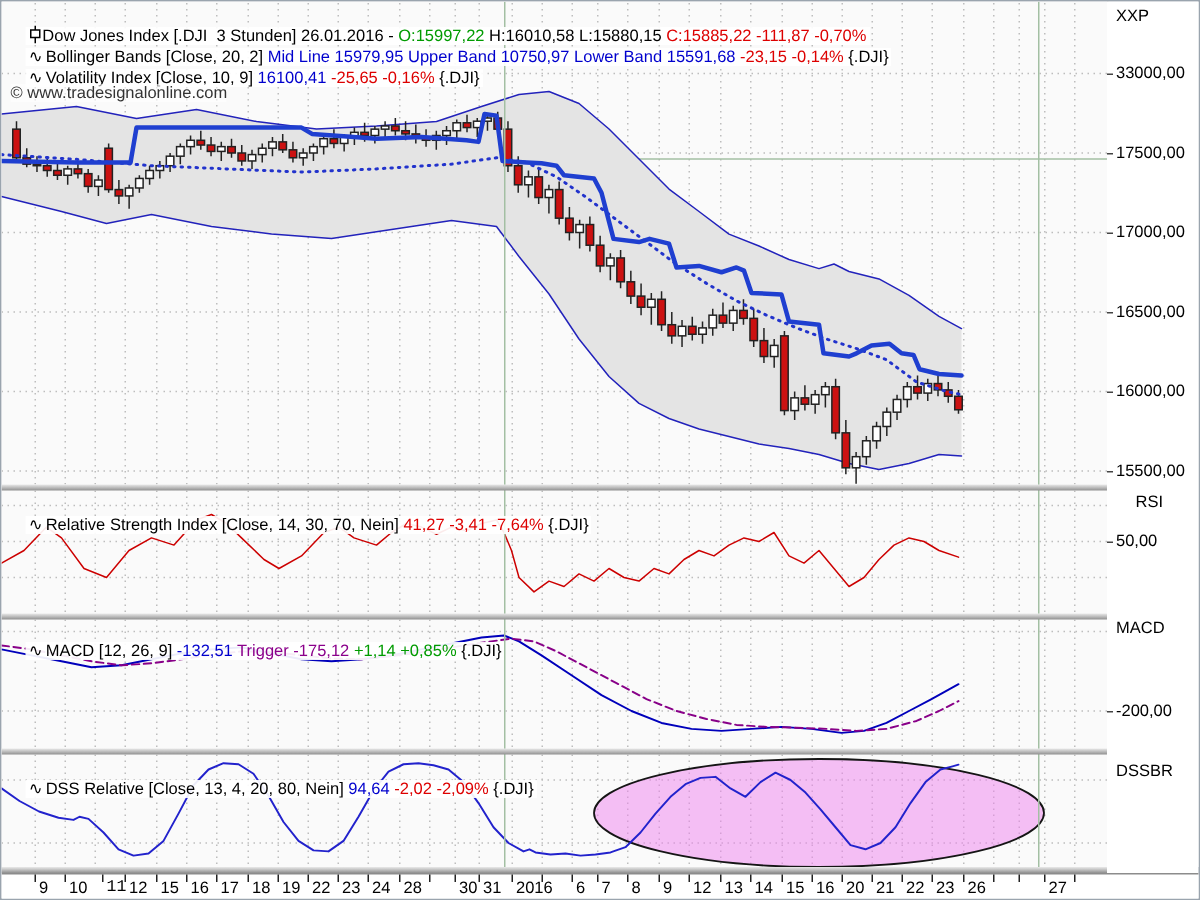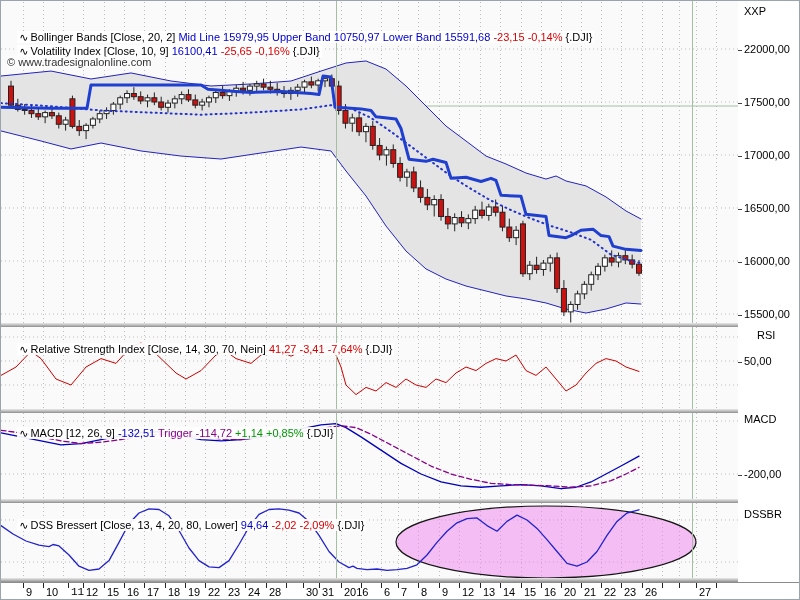--- a/index.html
+++ b/index.html
@@ -405,44 +405,50 @@
       </g>
       <line x1="335.5" y1="0" x2="335.5" y2="577" stroke="#a3bfa3" stroke-width="1"></line>
       <line x1="691.5" y1="0" x2="691.5" y2="577" stroke="#a3bfa3" stroke-width="1"></line>
     </svg>
 
   <div class="sep" style="top:322px"></div>
   <div class="sep" style="top:408px"></div>
   <div class="sep" style="top:498px"></div>
   <div class="sep" style="top:577px"></div>
 
+  <div class="legend" style="left:4px;top:3px">
+    <span class="box"><svg width="9" height="12" style="vertical-align:-2px">
+          <line x1="4.5" y1="0" x2="4.5" y2="12" stroke="#000"></line>
+          <rect x="1.5" y="3" width="6" height="5" fill="#fff" stroke="#000"></rect>
+        </svg><span class="t-k">Dow Jones Index [.DJI  3 Stunden] 26.01.2016 - </span><span class="t-g">O:15997,22 </span><span class="t-k">H:16010,58 L:15880,15 </span><span class="t-r">C:15885,22 -111,87 -0,70%</span></span>
+  </div>
   <div class="legend" style="left:4px;top:17px">
     <span class="box"><span class="wave">∿</span><span class="t-k">Bollinger Bands [Close, 20, 2] </span><span class="t-b">Mid Line 15979,95 Upper Band 10750,97 Lower Band 15591,68 </span><span class="t-r">-23,15 -0,14% </span><span class="t-k">{.DJI}</span></span>
   </div>
   <div class="legend" style="left:4px;top:31px">
     <span class="box"><span class="wave">∿</span><span class="t-k">Volatility Index [Close, 10, 9] </span><span class="t-b">16100,41 </span><span class="t-r">-25,65 -0,16% </span><span class="t-k">{.DJI}</span></span>
   </div>
   <div class="copyright">© www.tradesignalonline.com</div>
 
   <div class="legend" style="left:4px;top:329px">
     <span class="box"><span class="wave">∿</span><span class="t-k">Relative Strength Index [Close, 14, 30, 70, Nein] </span><span class="t-r">41,27 -3,41 -7,64% </span><span class="t-k">{.DJI}</span></span>
   </div>
   <div class="legend" style="left:4px;top:413px">
-    <span class="box"><span class="wave">∿</span><span class="t-k">MACD [12, 26, 9] </span><span class="t-b">-132,51 </span><span class="t-p">Trigger -114,72 </span><span class="t-g">+1,14 +0,85% </span><span class="t-k">{.DJI}</span></span>
+    <span class="box"><span class="wave">∿</span><span class="t-k">MACD [12, 26, 9] </span><span class="t-b">-132,51 </span><span class="t-p">Trigger -175,12 </span><span class="t-g">+1,14 +0,85% </span><span class="t-k">{.DJI}</span></span>
   </div>
   <div class="legend" style="left:4px;top:505px">
-    <span class="box"><span class="wave">∿</span><span class="t-k">DSS Bressert [Close, 13, 4, 20, 80, Lower] </span><span class="t-b">94,64 </span><span class="t-r">-2,02 -2,09% </span><span class="t-k">{.DJI}</span></span>
+    <span class="box"><span class="wave">∿</span><span class="t-k">DSS Relative [Close, 13, 4, 20, 80, Nein] </span><span class="t-b">94,64 </span><span class="t-r">-2,02 -2,09% </span><span class="t-k">{.DJI}</span></span>
   </div>
 
   <div class="paxis" id="price-axis">
       <div class="pname" style="top: 4px;">XXP</div>
       <div class="pname" style="top: 328px; padding-left: 13px;">RSI</div>
       <div class="pname" style="top: 412px;">MACD</div>
       <div class="pname" style="top: 507px;">DSSBR</div>
-      <div class="ptick" style="top: 42px;"><span class="dash"></span><span>22000,00</span></div>
+      <div class="ptick" style="top: 42px;"><span class="dash"></span><span>33000,00</span></div>
       <div class="ptick" style="top: 95px;"><span class="dash"></span><span>17500,00</span></div>
       <div class="ptick" style="top: 148px;"><span class="dash"></span><span>17000,00</span></div>
       <div class="ptick" style="top: 201px;"><span class="dash"></span><span>16500,00</span></div>
       <div class="ptick" style="top: 254px;"><span class="dash"></span><span>16000,00</span></div>
       <div class="ptick" style="top: 307px;"><span class="dash"></span><span>15500,00</span></div>
       <div class="ptick" style="top: 354px;"><span class="dash"></span><span>50,00</span></div>
       <div class="ptick" style="top: 467px;"><span class="dash"></span><span>-200,00</span></div>
     </div>
   <div class="taxis" id="time-axis">
       <div class="ttick" style="left: 25px;">9<span class="tick"></span></div>

